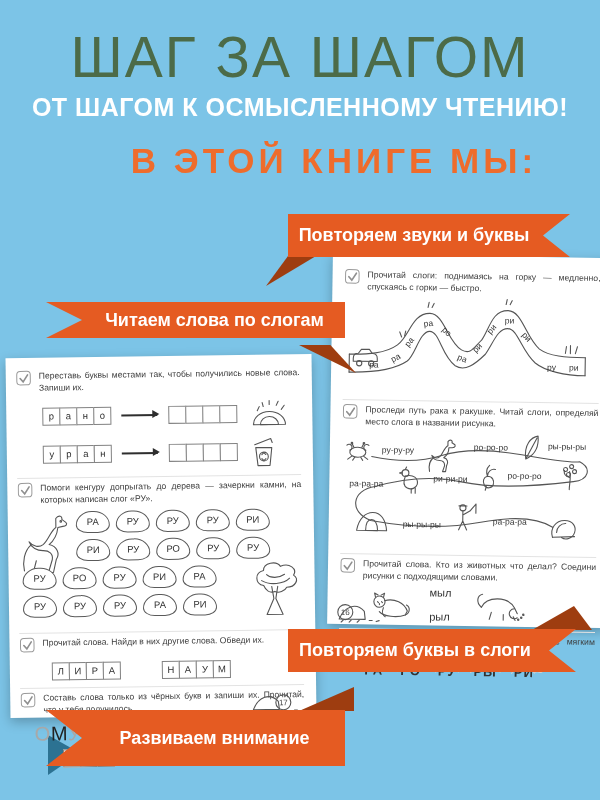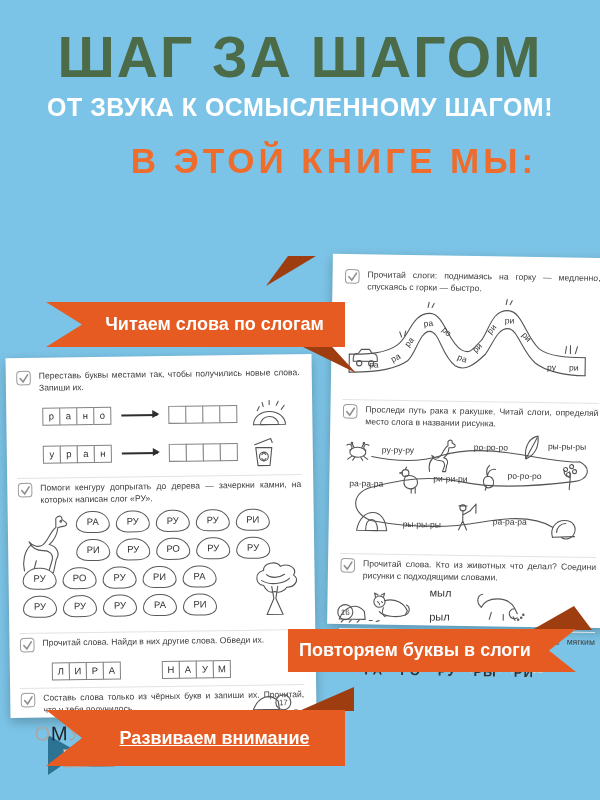--- a/index.html
+++ b/index.html
@@ -1,36 +1,36 @@
 <!DOCTYPE html>
 <html><head>
 <meta charset="utf-8">
 <style>
   html,body{margin:0;padding:0;background:#555;}
   .stage{position:relative;width:600px;height:800px;background:#7CC4E7;overflow:hidden;
          font-family:"Liberation Sans",sans-serif;}
   
   .title{position:absolute;top:24px;left:0;width:100%;text-align:center;
-         font-size:57px;font-weight:bold;letter-spacing:2px;color:#4C6B48;}
+         font-size:57px;font-weight:normal;letter-spacing:2px;color:#4C6B48;}
   .subtitle{position:absolute;top:93px;left:0;width:100%;text-align:center;
          font-size:25px;font-weight:bold;color:#ffffff;letter-spacing:.5px;}
   .heading{position:absolute;top:141px;left:0;width:100%;text-align:center;
          font-size:35px;font-weight:bold;color:#EE6C2C;letter-spacing:4px;padding-left:34px;}
   
   .banner{position:absolute;background:#E55B22;color:#fff;font-weight:bold;font-size:18px;
           display:flex;flex-direction:column;justify-content:center;text-align:center;
           z-index:3;box-sizing:border-box;line-height:1.25;}
   .b1{left:288px;top:214px;width:282px;height:43px;padding-right:30px;
       clip-path:polygon(0 0,100% 0,255px 50%,100% 100%,0 100%);}
-  .b2{left:46px;top:302px;width:299px;height:45px;padding-left:38px;
+  .b2{left:46px;top:302px;width:299px;height:36px;padding-left:38px;
       clip-path:polygon(0 0,100% 0,100% 100%,0 100%,36px 50%);}
   .b3{left:288px;top:629px;width:288px;height:43px;padding-right:34px;
       clip-path:polygon(0 0,100% 0,261px 50%,100% 100%,0 100%);}
   .b4{left:46px;top:710px;width:299px;height:56px;padding-left:38px;
-      clip-path:polygon(0 0,100% 0,100% 100%,0 100%,36px 50%);text-decoration:underline;}
+      clip-path:polygon(0 0,100% 0,100% 100%,0 100%,36px 50%);}
   .fold{position:absolute;background:#9E3D10;z-index:2;}
   .f1{left:266px;top:256px;width:50px;height:30px;clip-path:polygon(44% 0,100% 0,0 100%);}
   .f2{left:299px;top:345px;width:57px;height:28px;clip-path:polygon(0 0,55% 0,100% 100%);}
   .f3{left:532px;top:606px;width:60px;height:24px;clip-path:polygon(0 100%,100% 100%,70% 0);}
   .f4{left:299px;top:687px;width:55px;height:24px;clip-path:polygon(0 100%,100% 100%,100% 0);}
   .f5{left:48px;top:735px;width:32px;height:40px;background:#2C7292;z-index:1;
       clip-path:polygon(0 0,100% 45%,0 100%);}
   
   .page{position:absolute;background:#fff;z-index:1;box-sizing:border-box;
         box-shadow:0 4px 12px rgba(0,0,0,.25);}
@@ -81,21 +81,21 @@
   .d path,.d circle,.d line,.d ellipse{fill:none;stroke:#555;stroke-width:1.1;
      stroke-linecap:round;stroke-linejoin:round;}
   svg text{font-family:"Liberation Sans",sans-serif;}
 </style>
 </head>
 <body>
 
 <div class="stage">
 
   <div class="title">ШАГ ЗА ШАГОМ</div>
-  <div class="subtitle">ОТ ЗВУКА К ОСМЫСЛЕННОМУ ШАГОМ!</div>
+  <div class="subtitle">ОТ ШАГОМ К ОСМЫСЛЕННОМУ ЧТЕНИЮ!</div>
   <div class="heading">В ЭТОЙ КНИГЕ МЫ:</div>
 
   <div class="fold f1"></div>
   <div class="fold f2"></div>
   <div class="fold f3"></div>
   <div class="fold f4"></div>
   <div class="fold f5"></div>
 
   <div class="page left-page">
 
@@ -433,20 +433,23 @@
     </div>
 
     <svg class="d mole m16" width="54" height="24" viewBox="0 0 54 24">
       <path d="M6,20 c5,-13 17,-17 25,-8 l1,8 z" fill="#2e2e2e" stroke="#2e2e2e"></path>
       <circle cx="12" cy="13" r="7.5" fill="#fff" stroke="#777"></circle>
       <text x="12" y="16" text-anchor="middle" font-size="8" fill="#444">16</text>
       <path d="M8,23 l2,-2 M16,23 l2,-2 M24,23 l2,-2 M36,21 l3,0 M43,22 l3,-1"></path>
     </svg>
   </div>
 
+  <div class="banner b1">
+    <span>Повторяем звуки и буквы</span>
+  </div>
   <div class="banner b2">
     <span>Читаем слова по слогам</span>
   </div>
   <div class="banner b3">
     <span>Повторяем буквы в слоги</span>
   </div>
   <div class="banner b4">
     <span>Развиваем внимание</span>
   </div>
 

